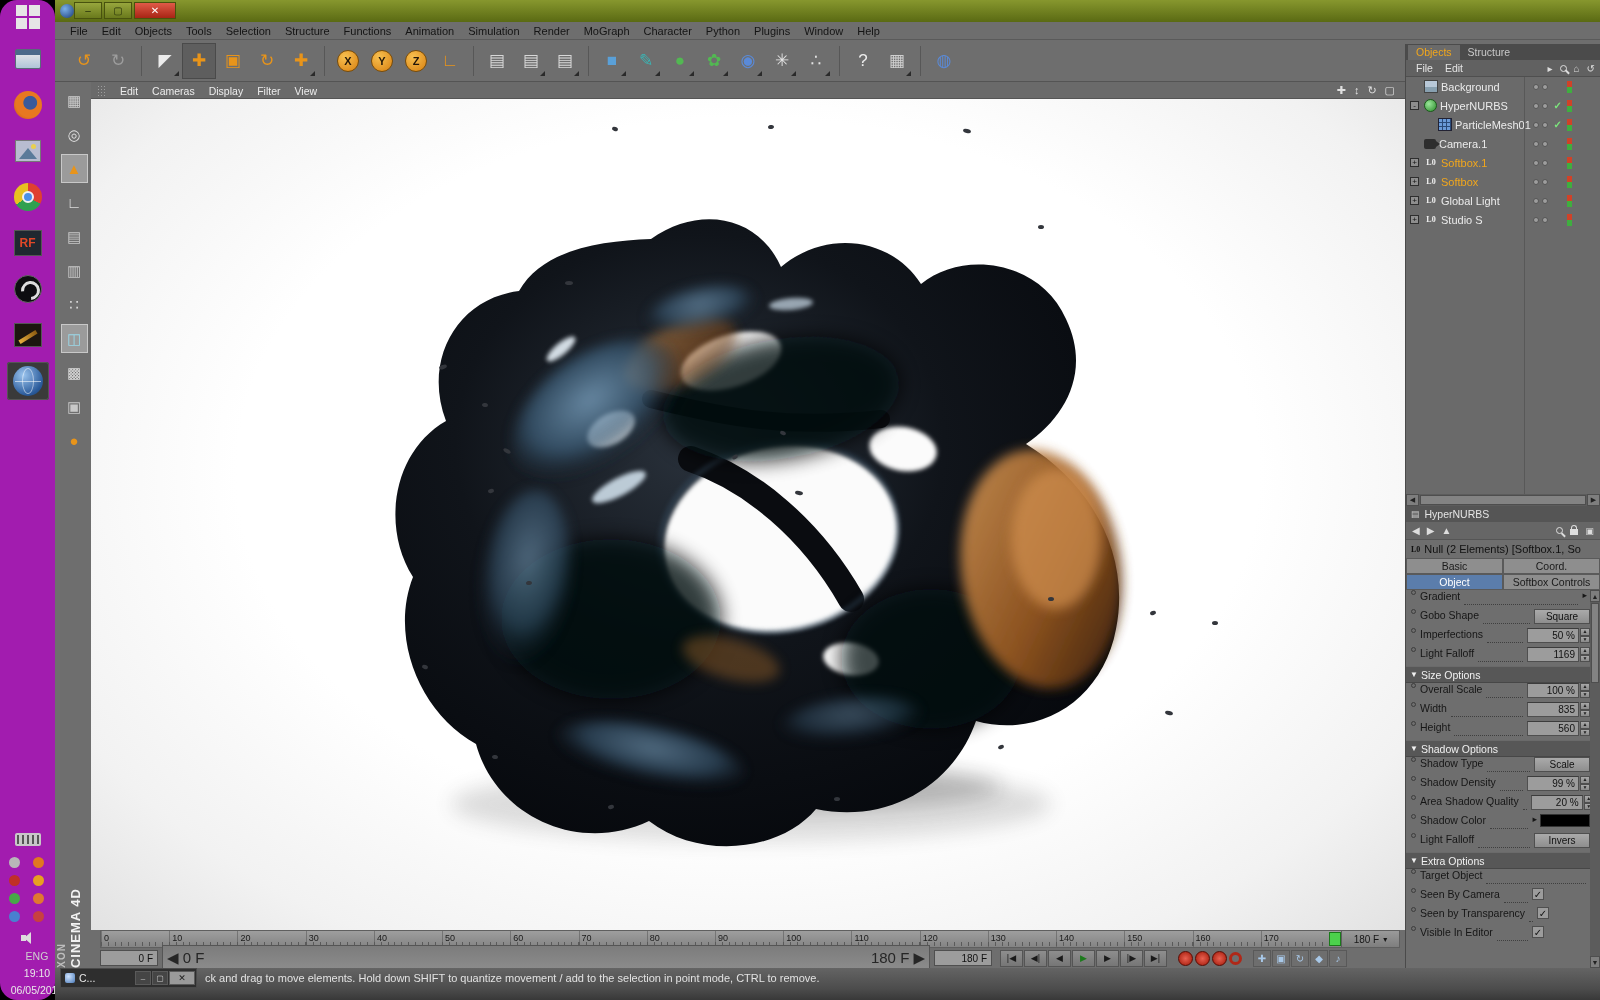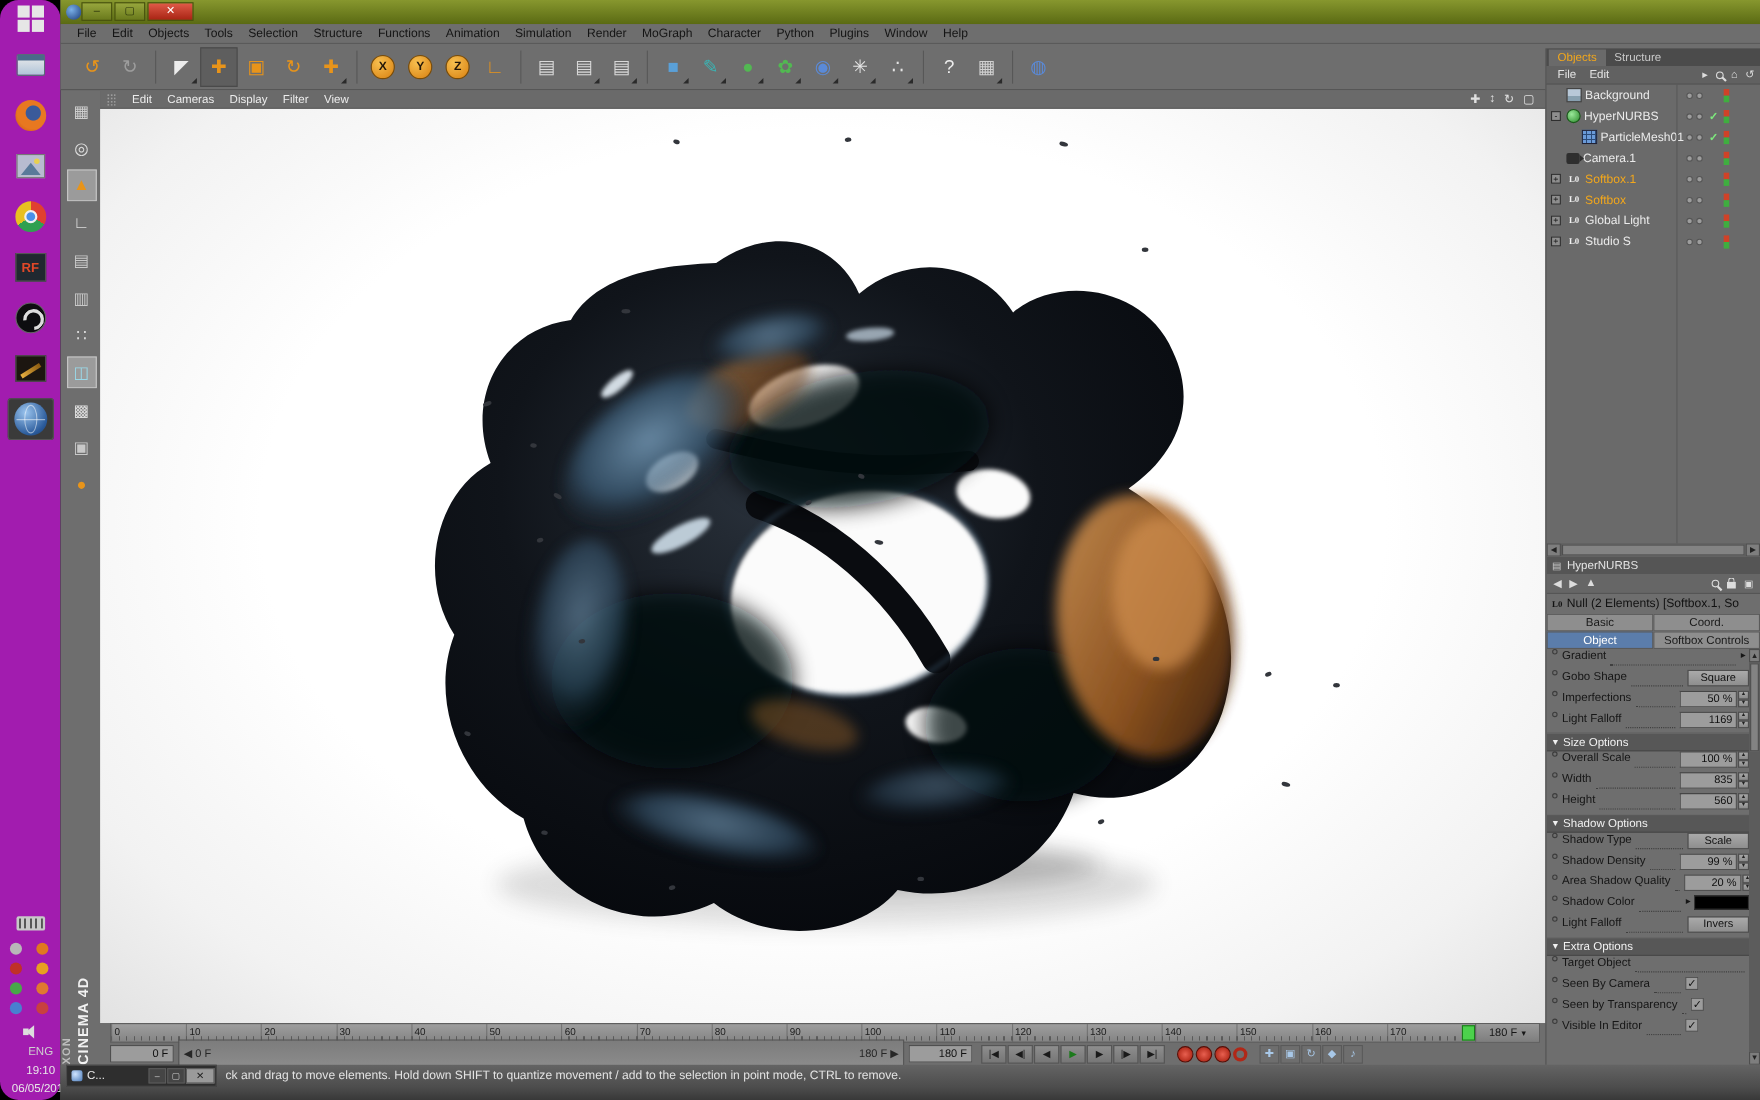--- a/index.html
+++ b/index.html
@@ -151,21 +151,21 @@
   .tick{flex:1;position:relative;font-size:9px;color:#1b1b1b;}
   .tick span{position:absolute;left:3px;top:2px;}
   .tick::before{content:"";position:absolute;left:0;top:0;bottom:0;width:1px;background:#55555588;}
   .tick::after{content:"";position:absolute;left:0;right:0;bottom:1px;height:4px;background-image:repeating-linear-gradient(90deg,#5a5a5a 0 1px,transparent 1px 6.8px);}
   .playhead{width:12px;background:#4cd14c;border:1px solid #1a7a1a;margin:1px 0;}
   .ruler-end{width:58px;background:linear-gradient(#9a9a9a,#7e7e7e);border-left:1px solid #5f5f5f;font-size:10px;color:#161616;display:flex;align-items:center;justify-content:center;gap:4px;}
   .ruler-end .drop{font-size:8px;}
 
   .pslider{position:absolute;left:45px;top:948px;width:1300px;height:20px;display:flex;align-items:center;gap:4px;}
   .ps-field{width:58px;height:16px;background:#9c9c9c;border:1px solid #4f4f4f;font-size:10px;color:#111;display:flex;align-items:center;justify-content:flex-end;padding-right:4px;flex:none;}
-  .ps-track{width:660px;height:16px;background:linear-gradient(#7c7c7c,#8c8c8c);border:1px solid #555;display:flex;align-items:center;justify-content:space-between;padding:12px 4px;font-size:10px;color:#262626;flex:none;}
+  .ps-track{width:768px;height:16px;background:linear-gradient(#7c7c7c,#8c8c8c);border:1px solid #555;display:flex;align-items:center;justify-content:space-between;padding:12px 4px;font-size:15px;color:#262626;flex:none;}
   .tpt{width:23px;height:17px;background:linear-gradient(#8e8e8e,#767676);border:1px solid #555;color:#1a1a1a;font-size:9px;display:flex;align-items:center;justify-content:center;flex:none;}
   .rec{width:15px;height:15px;border-radius:50%;background:radial-gradient(#e86050,#a01808);border:1px solid #5a0c04;flex:none;margin:0 1px;}
   .rec.ring{background:transparent;border:3px solid #b02818;width:13px;height:13px;}
   .opt{width:18px;height:17px;background:#6e6e6e;border:1px solid #595959;color:#a8c8e8;font-size:10px;display:flex;align-items:center;justify-content:center;flex:none;}
 
   
   .statusbar{position:absolute;left:0;top:968px;right:0;height:32px;background:linear-gradient(#646464,#4c4c4c 65%,#383838);}
   .status-text{position:absolute;left:150px;top:4px;font-size:11px;color:#e2e2e2;white-space:nowrap;}
   .mini-window{position:absolute;left:5px;top:968px;width:137px;height:20px;background:#2e2e2e;border:1px solid #4a4a4a;display:flex;align-items:center;z-index:5;}
   .mini-ico{width:10px;height:10px;border-radius:2px;background:radial-gradient(circle at 35% 35%,#cfe4ff,#4a7ab8);margin:0 4px;flex:none;}

